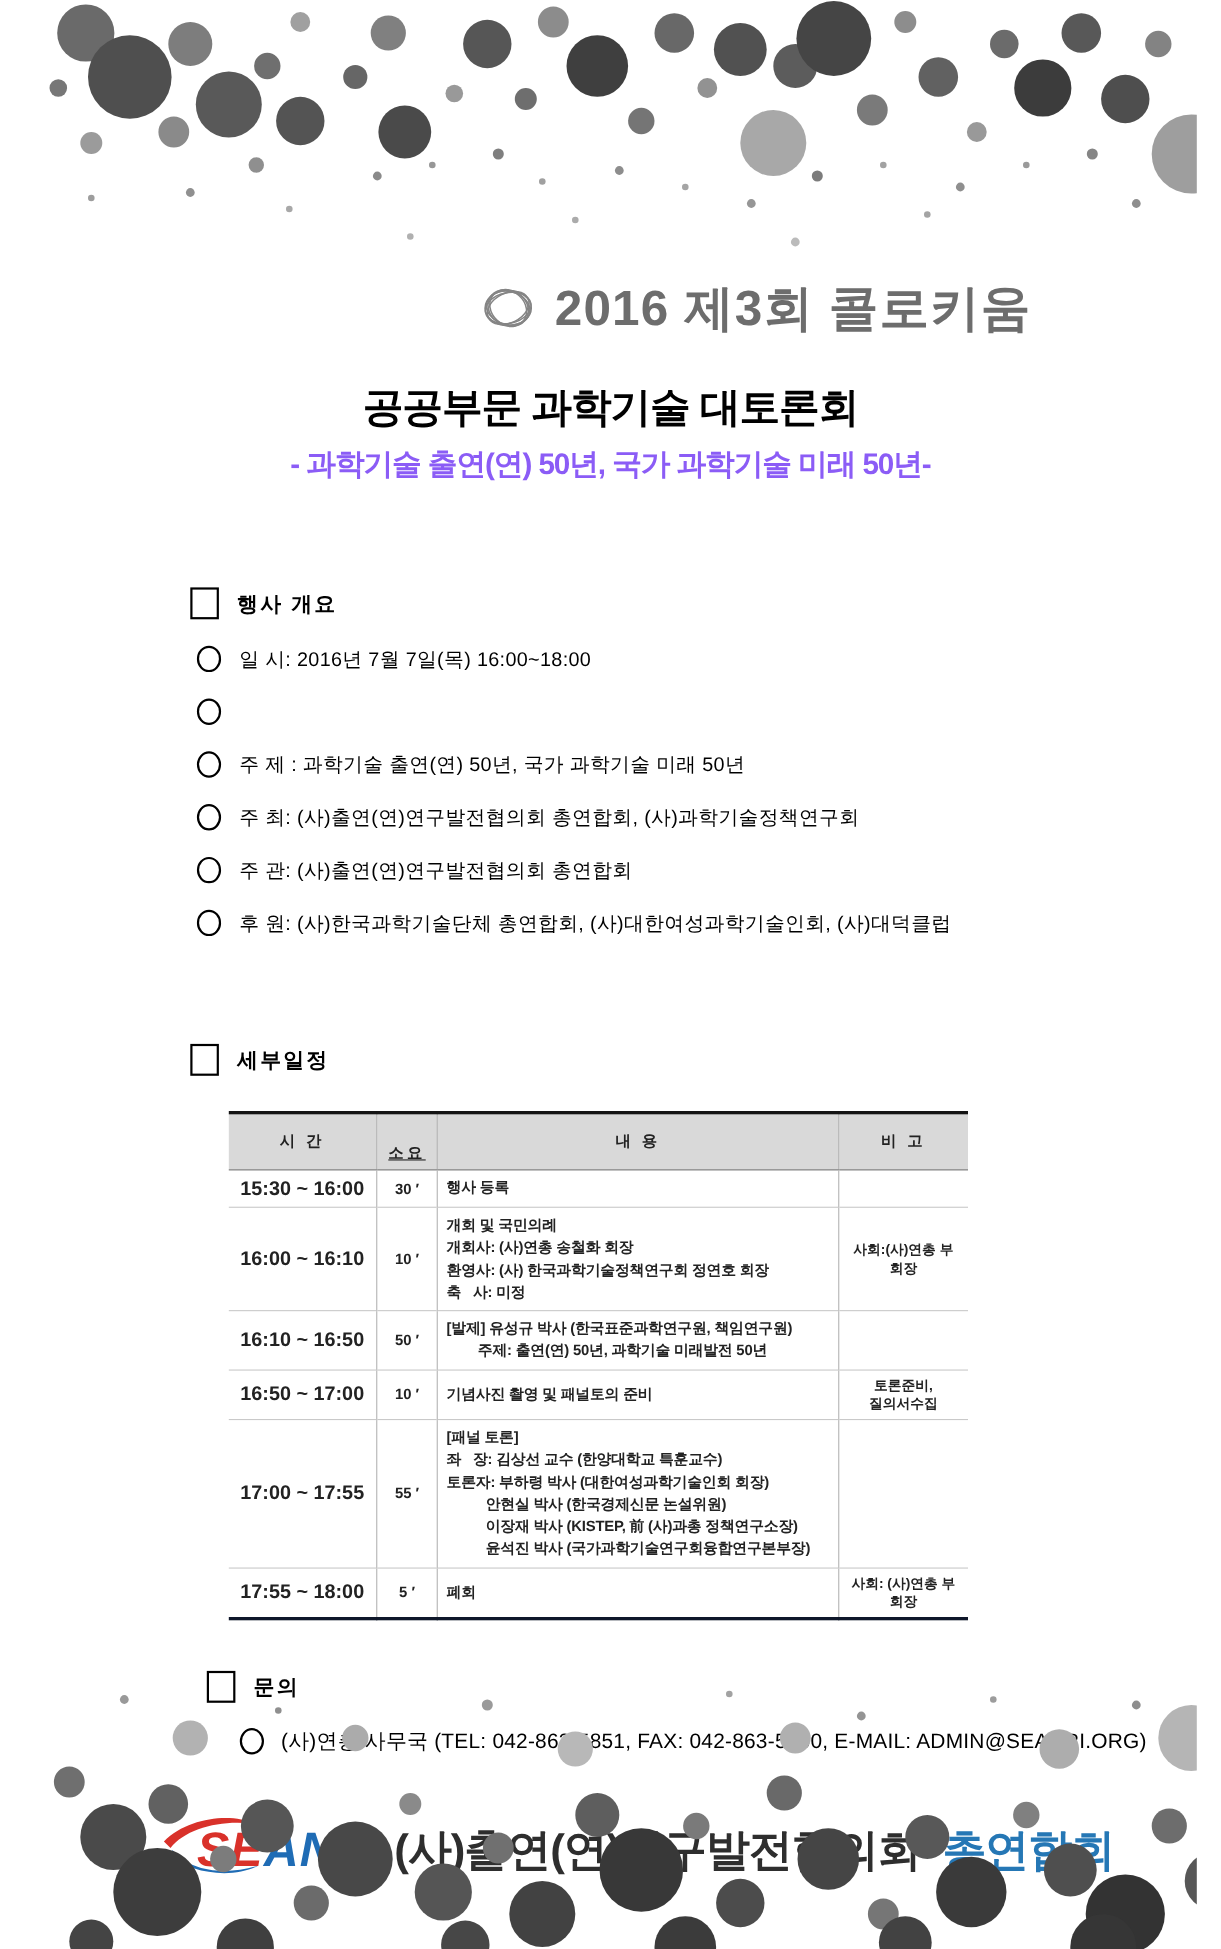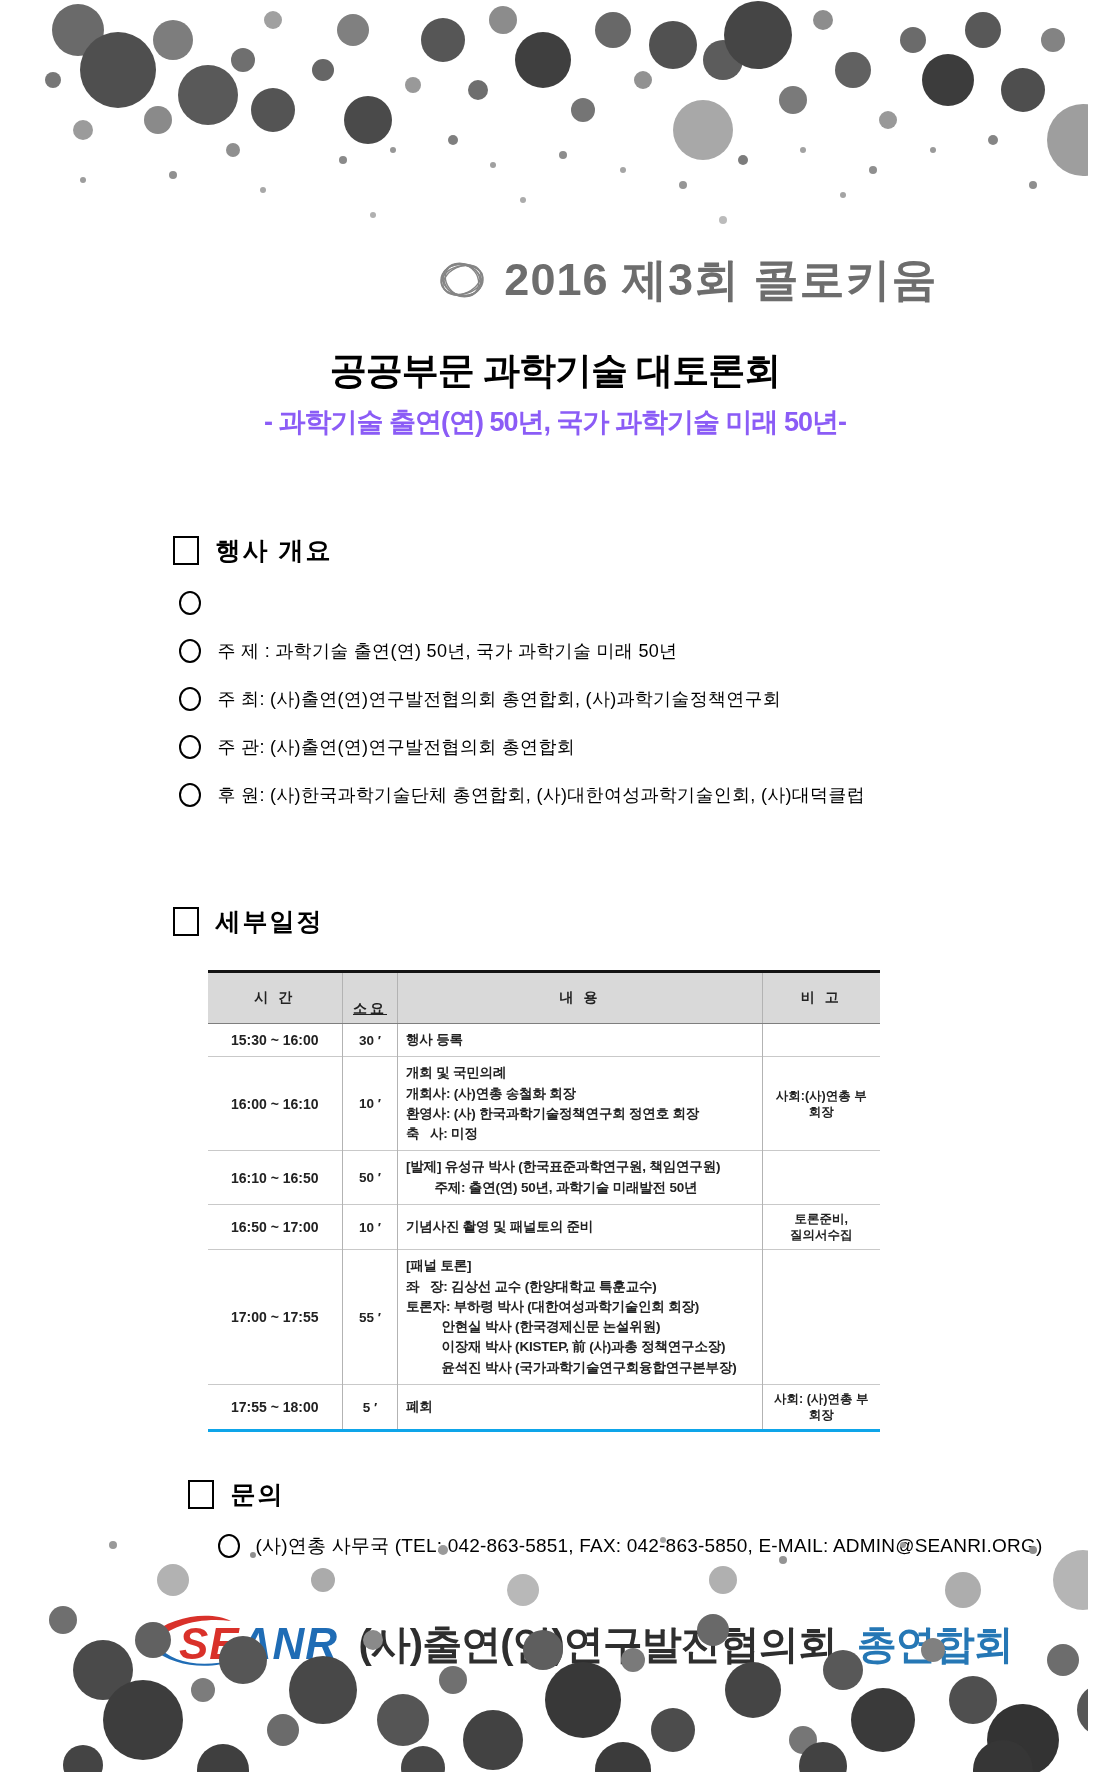--- a/index.html
+++ b/index.html
@@ -33,57 +33,57 @@
     font-size:37px;font-weight:bold;color:#000000;letter-spacing:-1px;
   }
   .subtitle{
     margin:8px 0 0;text-align:center;
     font-size:27px;font-weight:bold;color:#8b5cf6;letter-spacing:-1px;
   }
 
   
   .section-heading{
     display:flex;align-items:center;gap:17px;
-    font-size:25px;font-weight:bold;letter-spacing:2px;
+    font-size:19px;font-weight:bold;letter-spacing:2px;
   }
   .sq-icon{width:22px;height:25px;border:2px solid #000;flex:none;}
   .ci-icon{width:18px;height:20px;border:2px solid #000;border-radius:50%;flex:none;}
 
   .overview{margin:94px 0 0 150px;}
   .overview-item{
     display:flex;align-items:center;gap:17px;
     margin-top:24px;margin-left:6px;
     font-size:18px;letter-spacing:0.3px;
   }
   .overview-item:first-of-type{margin-top:26px;}
 
   .schedule{margin:98px 0 0 150px;}
   .schedule-table{
     margin:32px 0 0 35px;
     border-collapse:collapse;
     width:672px;
     border-top:3px solid #141414;
-    border-bottom:3px solid #0ea5e9;
+    border-bottom:3px solid #0f172a;
     color:#222;
     font-size:13.5px;
   }
   .schedule-table thead th{
     background:#d9d9d9;
     border-bottom:1px solid #7e7e7e;
     height:44px;font-size:14px;font-weight:bold;
     letter-spacing:3px;
   }
   .schedule-table th:not(:first-child),
   .schedule-table td:not(:first-child){border-left:1px solid #b3b3b3;}
   .schedule-table tbody td{
     border-top:1px solid #c9c9c9;
     padding:6px 8px;vertical-align:middle;
   }
   .schedule-table tbody tr:first-child td{border-top:none;}
-  td.c-time{text-align:center;font-weight:bold;font-size:14px;white-space:nowrap;letter-spacing:0;}
+  td.c-time{text-align:center;font-weight:bold;font-size:18px;white-space:nowrap;letter-spacing:0;}
   td.c-dur{text-align:center;font-weight:bold;white-space:nowrap;}
   td.c-content{white-space:pre;font-weight:600;line-height:1.5;letter-spacing:-0.2px;}
   td.c-note{text-align:center;font-weight:bold;font-size:12.5px;white-space:pre-line;line-height:1.3;}
   th.h-dur{vertical-align:bottom;padding-bottom:5px;text-decoration:underline;font-size:13px;letter-spacing:1px;}
 
   .inquiry{margin:46px 0 0 165px;}
   .inquiry-line{
     display:flex;align-items:center;gap:16px;
     margin:22px 0 0 30px;
     font-size:19px;letter-spacing:0.2px;white-space:nowrap;
@@ -182,20 +182,24 @@
   <h1 class="main-title">공공부문 과학기술 대토론회</h1>
   <h2 class="subtitle">- 과학기술 출연(연) 50년, 국가 과학기술 미래 50년-</h2>
 
   <div class="overview">
     <div class="section-heading">
       <span class="sq-icon"></span>
       <span>행사 개요</span>
     </div>
     <div class="overview-item">
       <span class="ci-icon"></span>
+      <span>일 시: 2016년 7월 7일(목) 16:00~18:00</span>
+    </div>
+    <div class="overview-item">
+      <span class="ci-icon"></span>
     </div>
     <div class="overview-item">
       <span class="ci-icon"></span>
       <span>주 제 : 과학기술 출연(연) 50년, 국가 과학기술 미래 50년</span>
     </div>
     <div class="overview-item">
       <span class="ci-icon"></span>
       <span>주 최: (사)출연(연)연구발전협의회 총연합회, (사)과학기술정책연구회</span>
     </div>
     <div class="overview-item">

